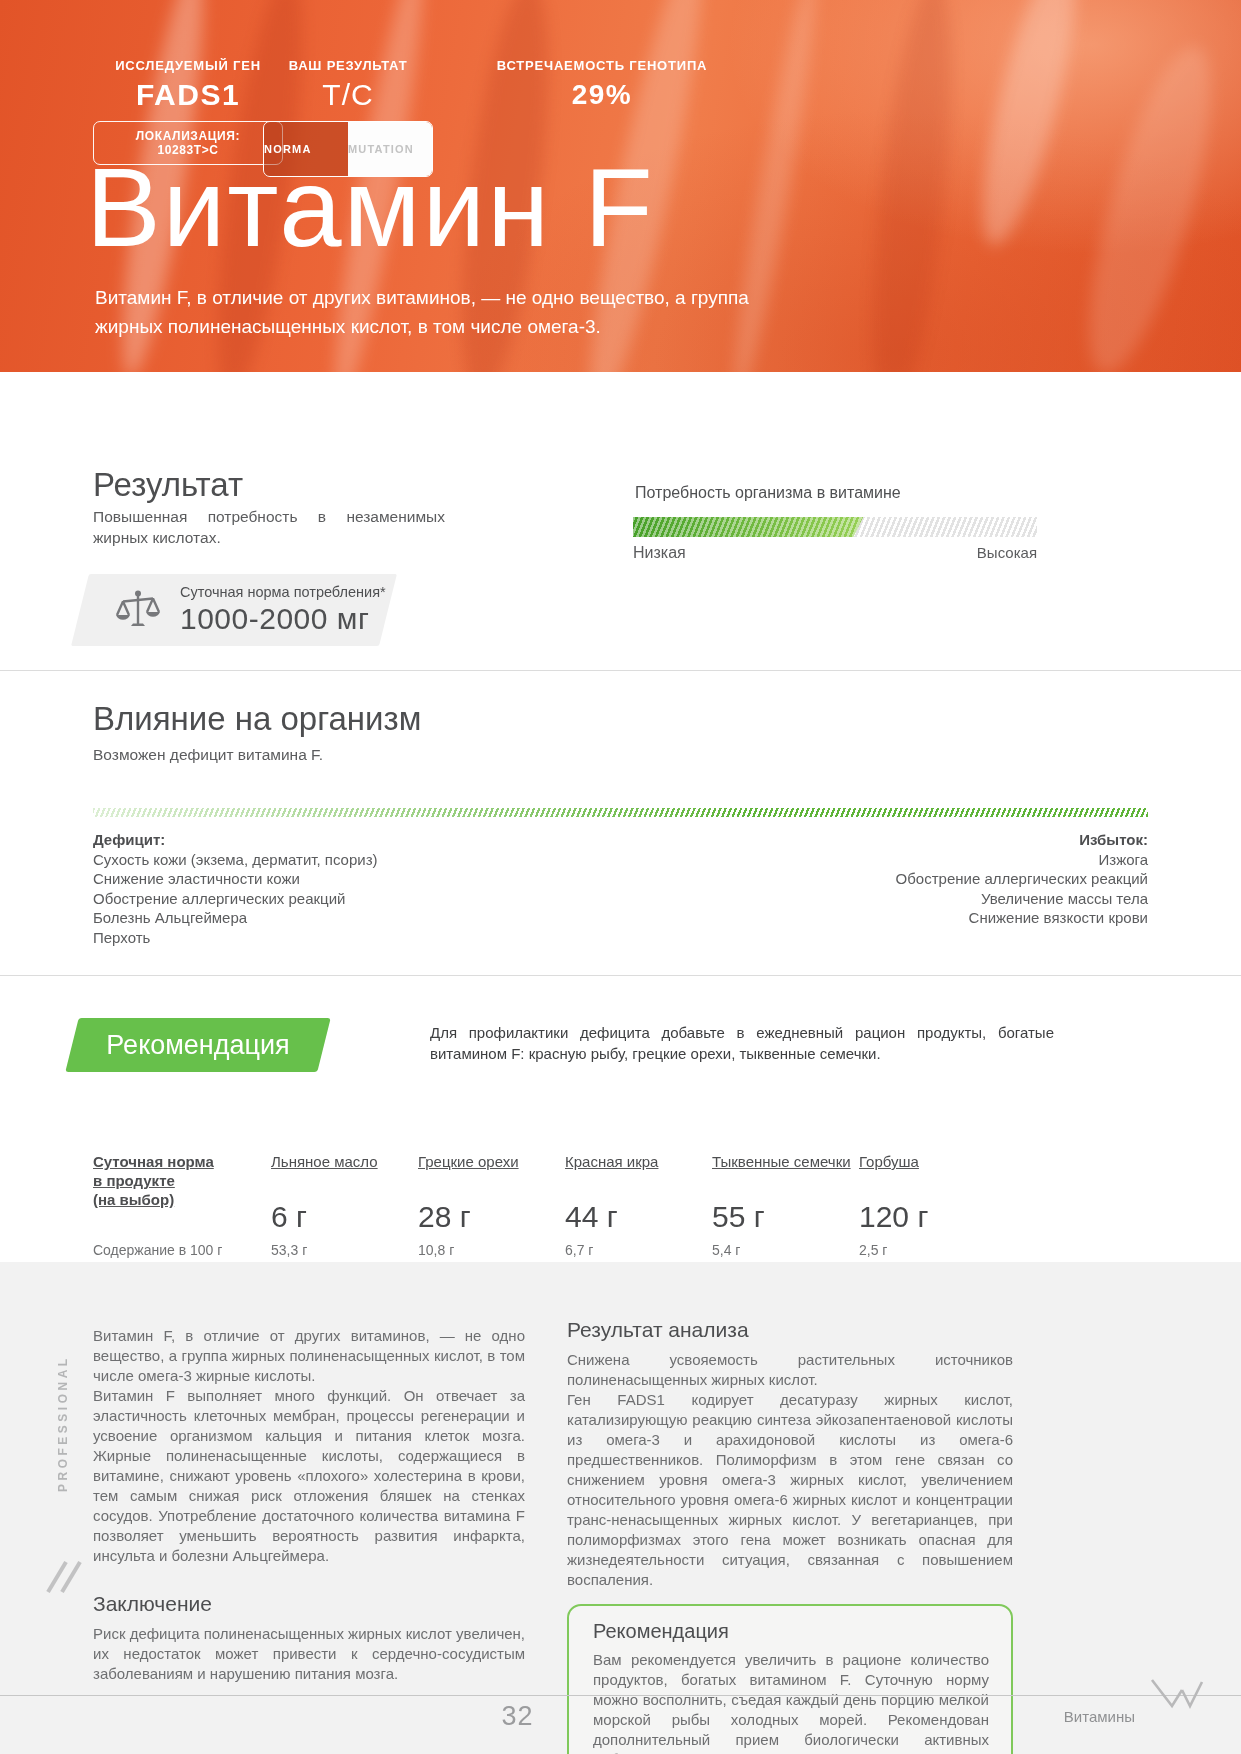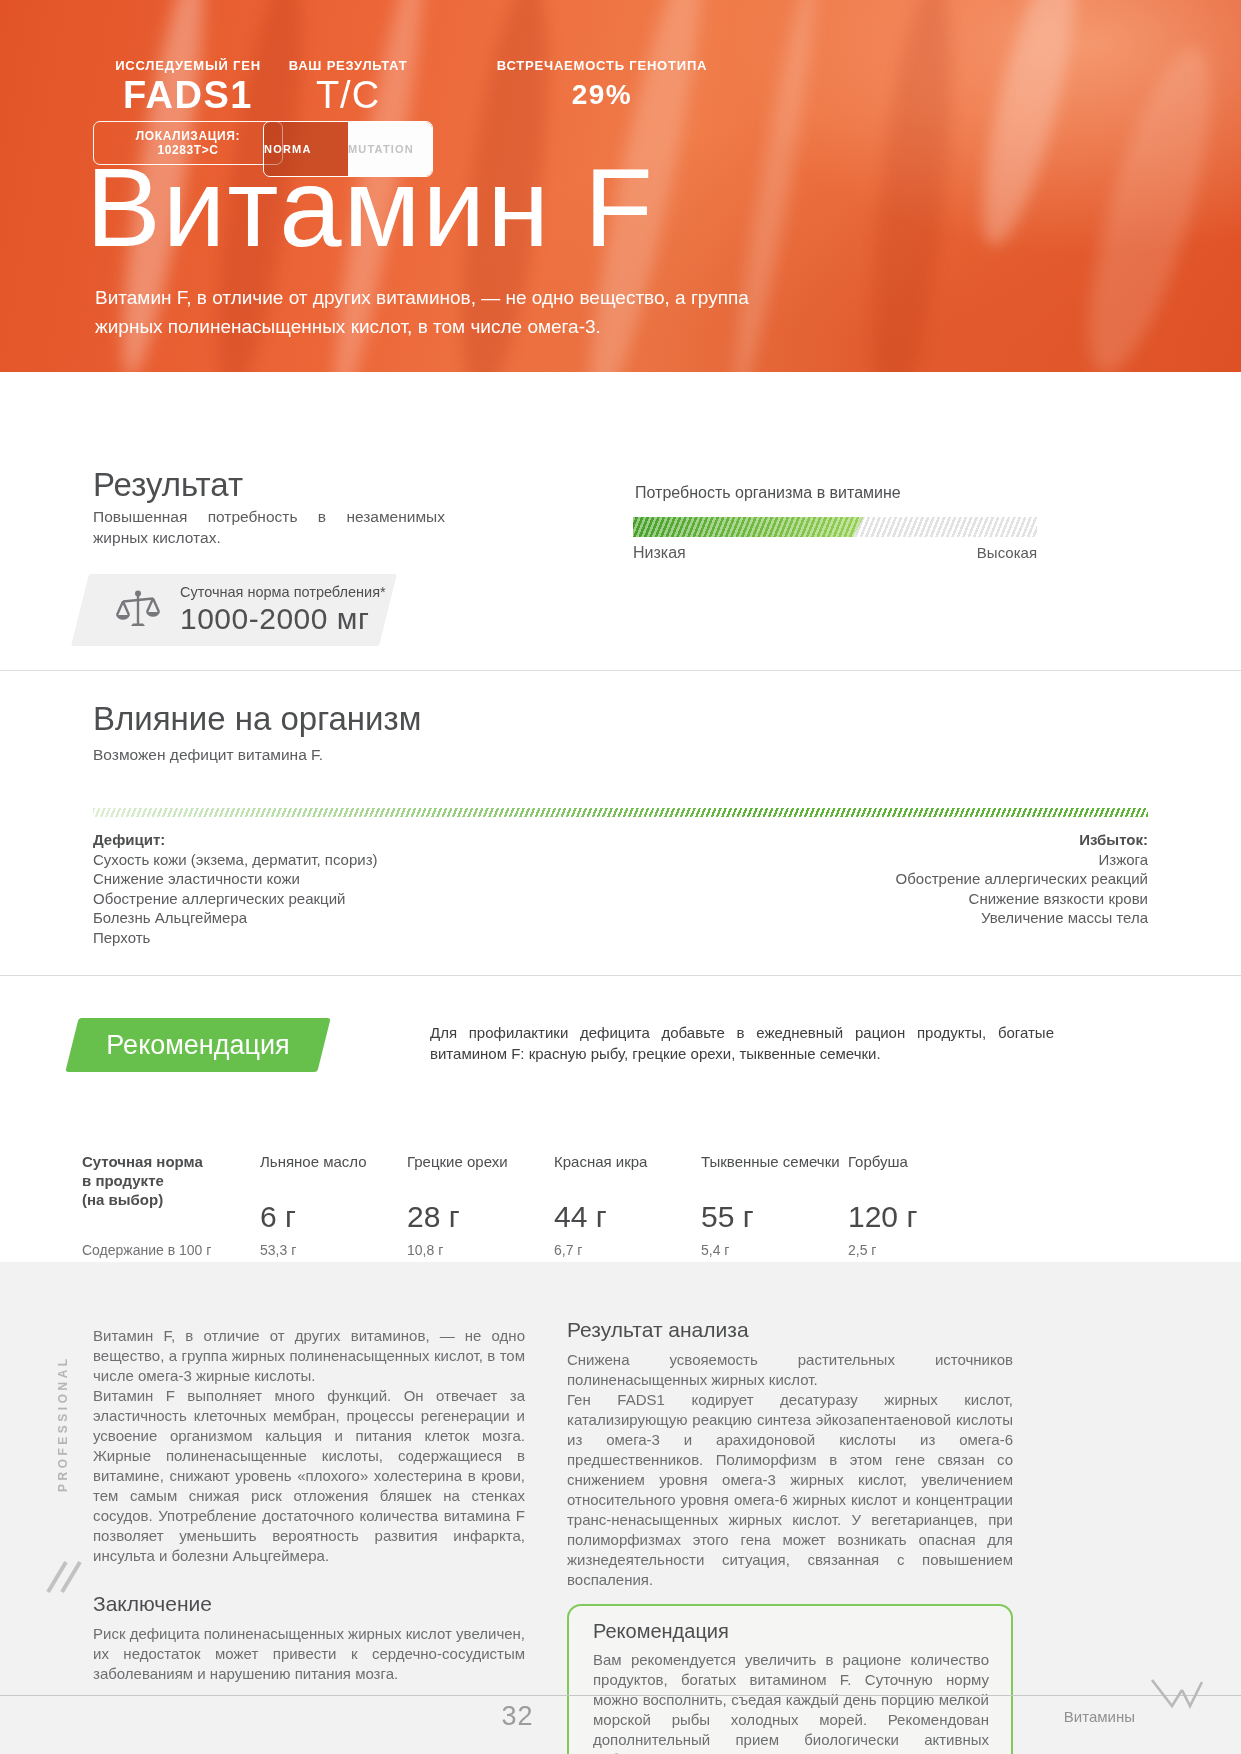--- a/index.html
+++ b/index.html
@@ -15,21 +15,21 @@
       radial-gradient(520px 300px at 88% 12%, rgba(255,196,160,.55), transparent 70%),
       radial-gradient(620px 340px at 72% 95%, rgba(196,52,16,.30), transparent 72%),
       linear-gradient(100deg,#e25428 0%,#ec6638 30%,#f07c4a 55%,#eb6636 78%,#e05327 100%);
   }
   .streak{position:absolute;border-radius:50%;filter:blur(8px);}
   .streak.w{background:rgba(255,235,225,.34);}
   .streak.d{background:rgba(170,35,8,.20);}
   
   .info-col{position:absolute;top:58px;text-align:center;color:#fff;}
   .info-label{font-size:13px;font-weight:bold;letter-spacing:.8px;}
-  .info-value{margin-top:6px;font-size:38px;line-height:32px;}
+  .info-value{margin-top:6px;font-size:30px;line-height:32px;}
   .v-bold{font-weight:bold;letter-spacing:1.5px;}
   .v-light{font-weight:300;letter-spacing:1px;}
   .info-box{
     margin-top:10px;display:inline-block;border:1px solid rgba(255,255,255,.95);
     border-radius:7px;padding:7px 12px;font-size:12px;font-weight:bold;letter-spacing:.6px;
   }
   .toggle{
     margin-top:10px;display:inline-flex;border:1px solid #fff;border-radius:7px;overflow:hidden;
   }
   .toggle .seg{font-size:11px;letter-spacing:1.2px;font-weight:bold;padding:21px 0;width:84px;text-align:left;}
@@ -81,21 +81,21 @@
   .reco-banner{
     position:absolute;left:72px;top:1018px;width:252px;height:54px;background:#67c04b;
     transform:skewX(-14deg);border-radius:3px;
   }
   .reco-banner-txt{
     transform:skewX(14deg);position:absolute;inset:0;display:flex;align-items:center;justify-content:center;
     color:#fff;font-size:27px;font-weight:300;
   }
   .reco-banner-p{position:absolute;left:430px;top:1022px;width:624px;font-size:15px;line-height:21px;color:#3e3f41;text-align:justify;}
   
-  .foods{position:absolute;left:82px;top:1152px;width:1062px;display:flex;}
+  .foods{position:absolute;left:93px;top:1152px;width:1062px;display:flex;text-decoration:underline;}
   .food-label-col{width:178px;position:relative;height:106px;}
   .food-label-main{font-size:15px;font-weight:bold;color:#4d4e50;line-height:19px;}
   .food-label-per{position:absolute;bottom:0;font-size:14px;color:#717274;}
   .food-col{width:147px;position:relative;height:106px;}
   .food-name{font-size:15px;color:#4d4e50;line-height:19px;}
   .food-val{position:absolute;bottom:24px;font-size:30px;font-weight:300;color:#48494b;}
   .food-per{position:absolute;bottom:0;font-size:14px;color:#717274;}
   
   .bottom{position:absolute;left:0;top:1262px;width:1241px;height:492px;background:#f2f2f2;}
   .professional{
@@ -201,22 +201,22 @@
   <div>Снижение эластичности кожи</div>
   <div>Обострение аллергических реакций</div>
   <div>Болезнь Альцгеймера</div>
   <div>Перхоть</div>
 </div>
 
 <div class="exc-list">
   <div class="list-title">Избыток:</div>
   <div>Изжога</div>
   <div>Обострение аллергических реакций</div>
+  <div>Увеличение массы тела</div>
   <div>Снижение вязкости крови</div>
-  <div>Увеличение массы тела</div>
 </div>
 
 <div class="divider" style="top:975px;"></div>
 
 <div class="reco-banner">
   <div class="reco-banner-txt">Рекомендация</div>
 </div>
 <div class="reco-banner-p">Для профилактики дефицита добавьте в ежедневный рацион продукты, богатые витамином F: красную рыбу, грецкие орехи, тыквенные семечки.</div>
 
 <div class="foods">

